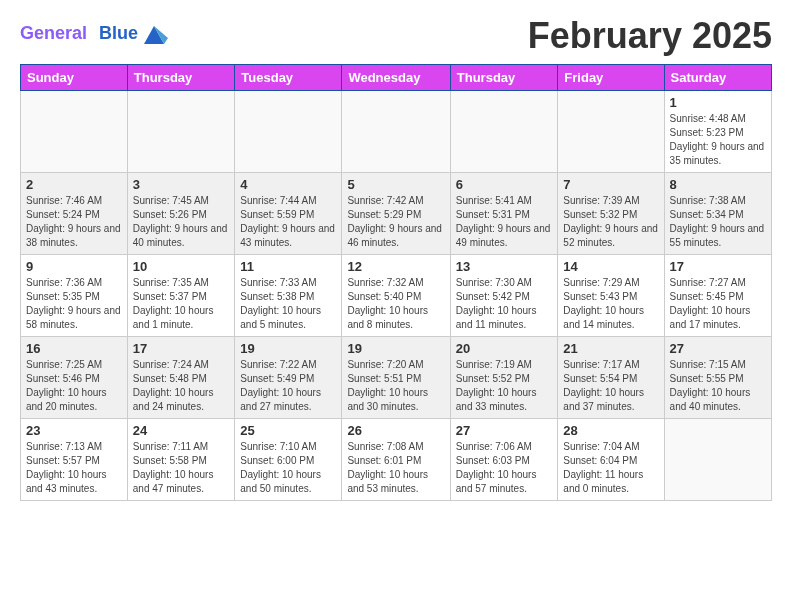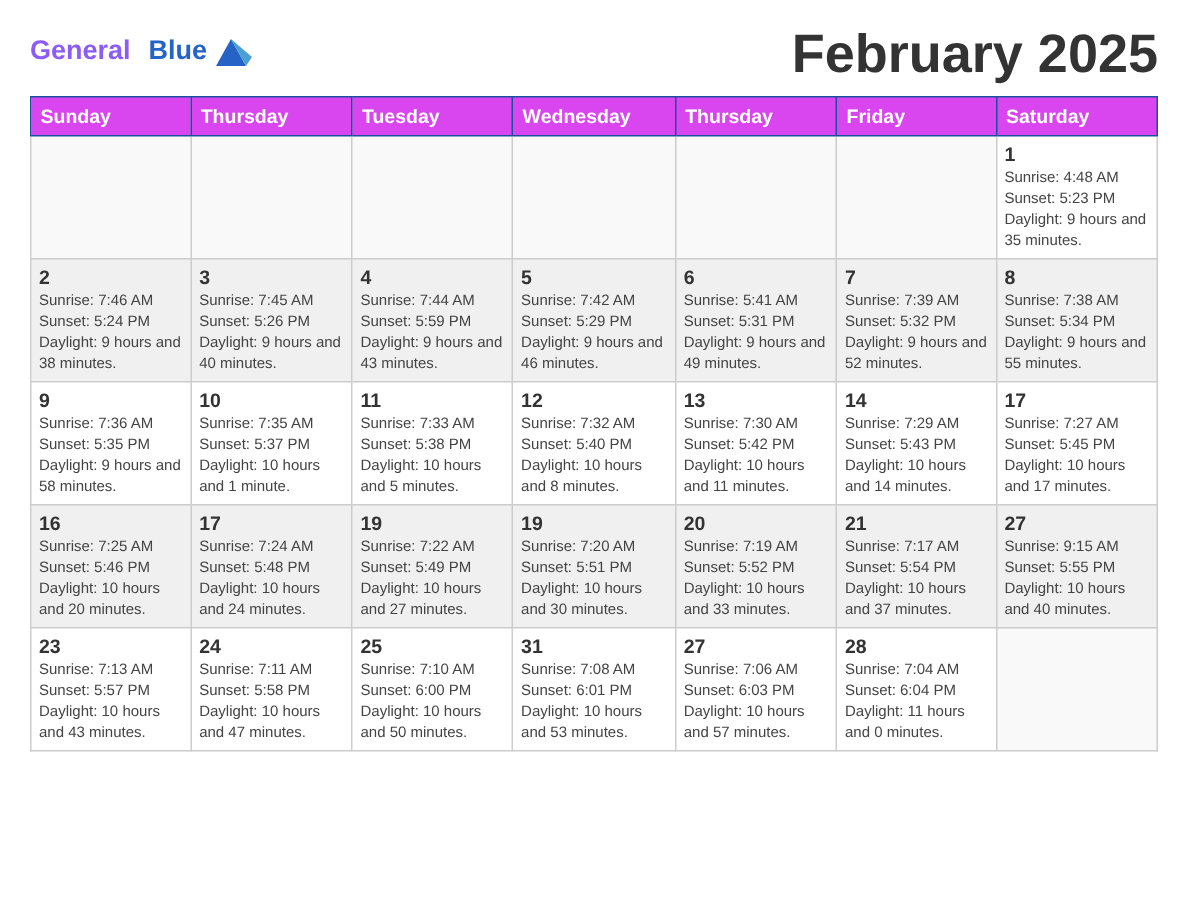--- a/index.html
+++ b/index.html
@@ -259,21 +259,21 @@
 Daylight: 10 hours and 33 minutes.</div>
         </td>
         <td>
           <span class="day-number">21</span>
           <div class="day-info">Sunrise: 7:17 AM
 Sunset: 5:54 PM
 Daylight: 10 hours and 37 minutes.</div>
         </td>
         <td>
           <span class="day-number">27</span>
-          <div class="day-info">Sunrise: 9:15 AM
+          <div class="day-info">Sunrise: 7:15 AM
 Sunset: 5:55 PM
 Daylight: 10 hours and 40 minutes.</div>
         </td>
       </tr>
       <tr>
         <td>
           <span class="day-number">23</span>
           <div class="day-info">Sunrise: 7:13 AM
 Sunset: 5:57 PM
 Daylight: 10 hours and 43 minutes.</div>
@@ -284,21 +284,21 @@
 Sunset: 5:58 PM
 Daylight: 10 hours and 47 minutes.</div>
         </td>
         <td>
           <span class="day-number">25</span>
           <div class="day-info">Sunrise: 7:10 AM
 Sunset: 6:00 PM
 Daylight: 10 hours and 50 minutes.</div>
         </td>
         <td>
-          <span class="day-number">31</span>
+          <span class="day-number">26</span>
           <div class="day-info">Sunrise: 7:08 AM
 Sunset: 6:01 PM
 Daylight: 10 hours and 53 minutes.</div>
         </td>
         <td>
           <span class="day-number">27</span>
           <div class="day-info">Sunrise: 7:06 AM
 Sunset: 6:03 PM
 Daylight: 10 hours and 57 minutes.</div>
         </td>

